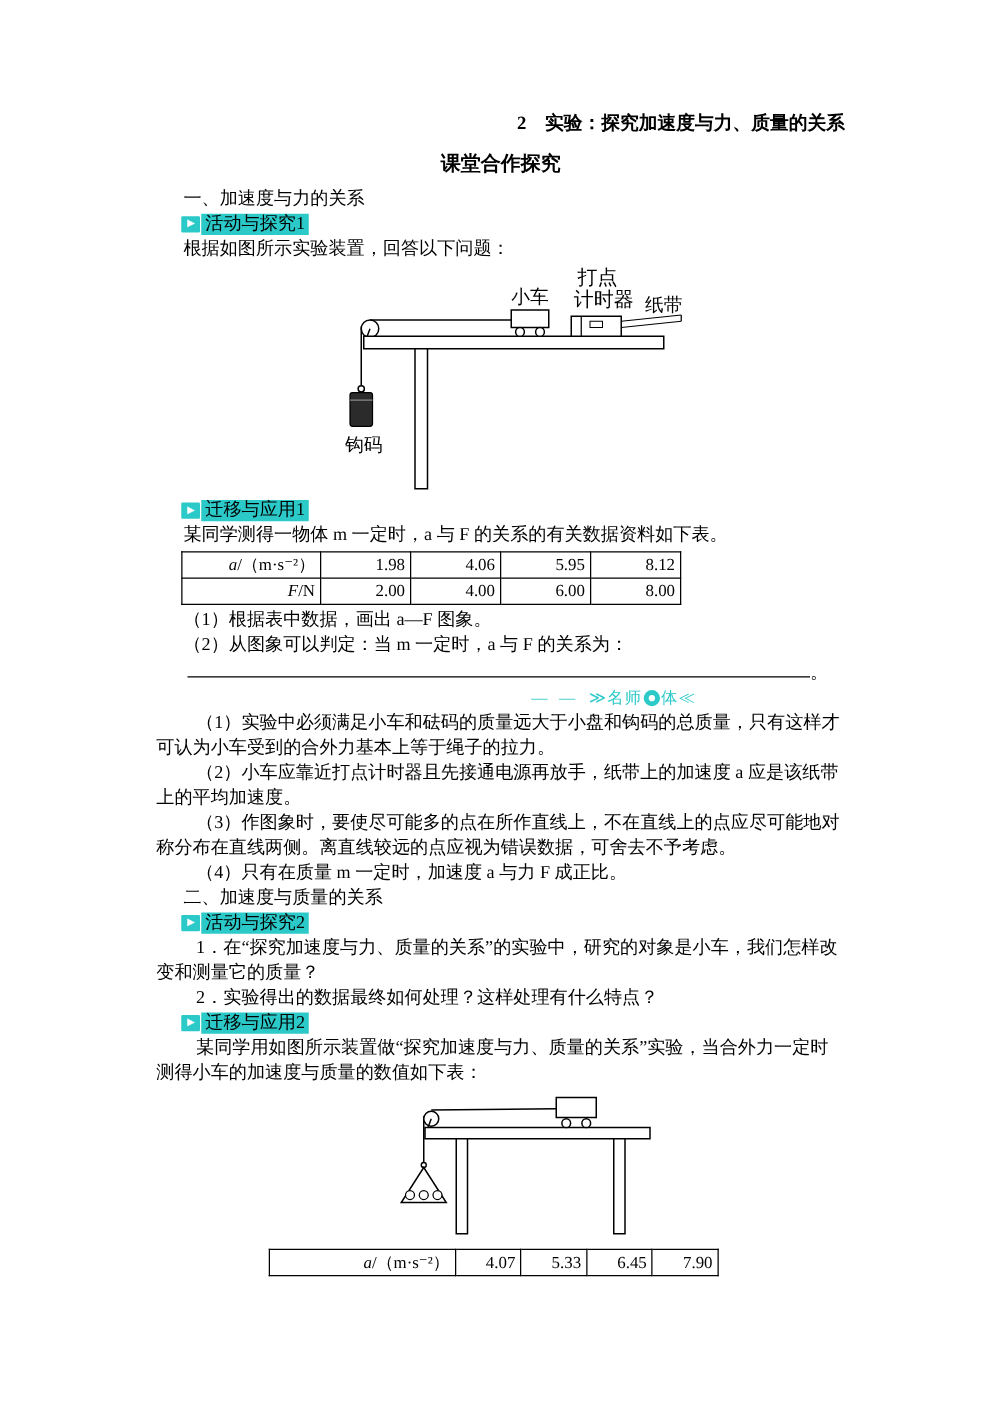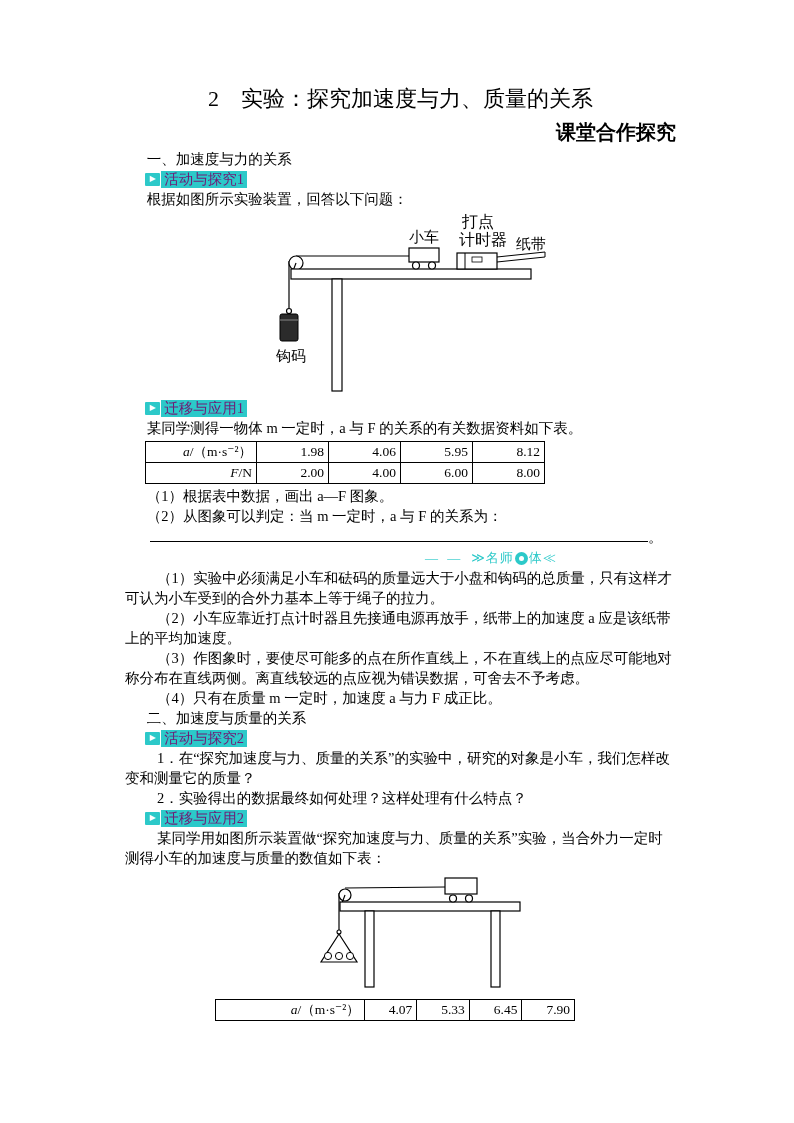--- a/index.html
+++ b/index.html
@@ -5,31 +5,31 @@
   html,body{margin:0;padding:0;background:#fff;}
   .page{
     position:relative;
     width:794px;height:1123px;box-sizing:border-box;
     padding:85px 118px 30px 125px;
     background:#fff;color:#000;
     font-family:"Liberation Serif","DejaVu Serif",serif;
     font-size:14.5px;line-height:20px;
     overflow:hidden;
   }
-  h1{font-size:22px;line-height:28px;text-align:center;font-weight:normal;margin:0 0 8px 0;}
-  h2{font-size:20px;line-height:22px;text-align:right;font-weight:bold;margin:0 0 6px 0;}
+  h1{font-size:15px;line-height:28px;text-align:right;font-weight:bold;margin:0 0 8px 0;}
+  h2{font-size:16px;line-height:22px;text-align:center;font-weight:bold;margin:0 0 6px 0;}
   p{margin:0;}
   .bold{font-weight:bold;}
   .ind1{text-indent:1.5em;}
   .ind2{text-indent:2.2em;}
   .tagline{display:flex;align-items:center;margin-left:1.4em;height:20px;}
   .tag-icon{display:inline-flex;align-items:center;justify-content:center;
     width:15px;height:13px;background:#2cc9c9;color:#fff;font-size:8px;line-height:1;
     margin-right:1px;border-radius:1px;}
-  .tag-text{background:#2cc9c9;color:#701a75;padding:0 3px;line-height:17px;}
+  .tag-text{background:#2cc9c9;color:#000000;padding:0 3px;line-height:17px;}
   svg{display:block;}
   .diag1{margin:2px 0 2px 134px;}
   .diag2{margin:4px 0 2px 170px;}
   table{border-collapse:collapse;font-size:13.5px;}
   td{border:1px solid #000;text-align:right;padding:0 4px;height:17px;}
   .t1{margin:3px 0 2px 20px;width:400px;}
   .t1 td.hdr{width:112px;}
   .t1 td{width:72px;}
   .t2{margin:2px 0 0 90px;width:360px;}
   .t2 td.hdr{width:162px;}

